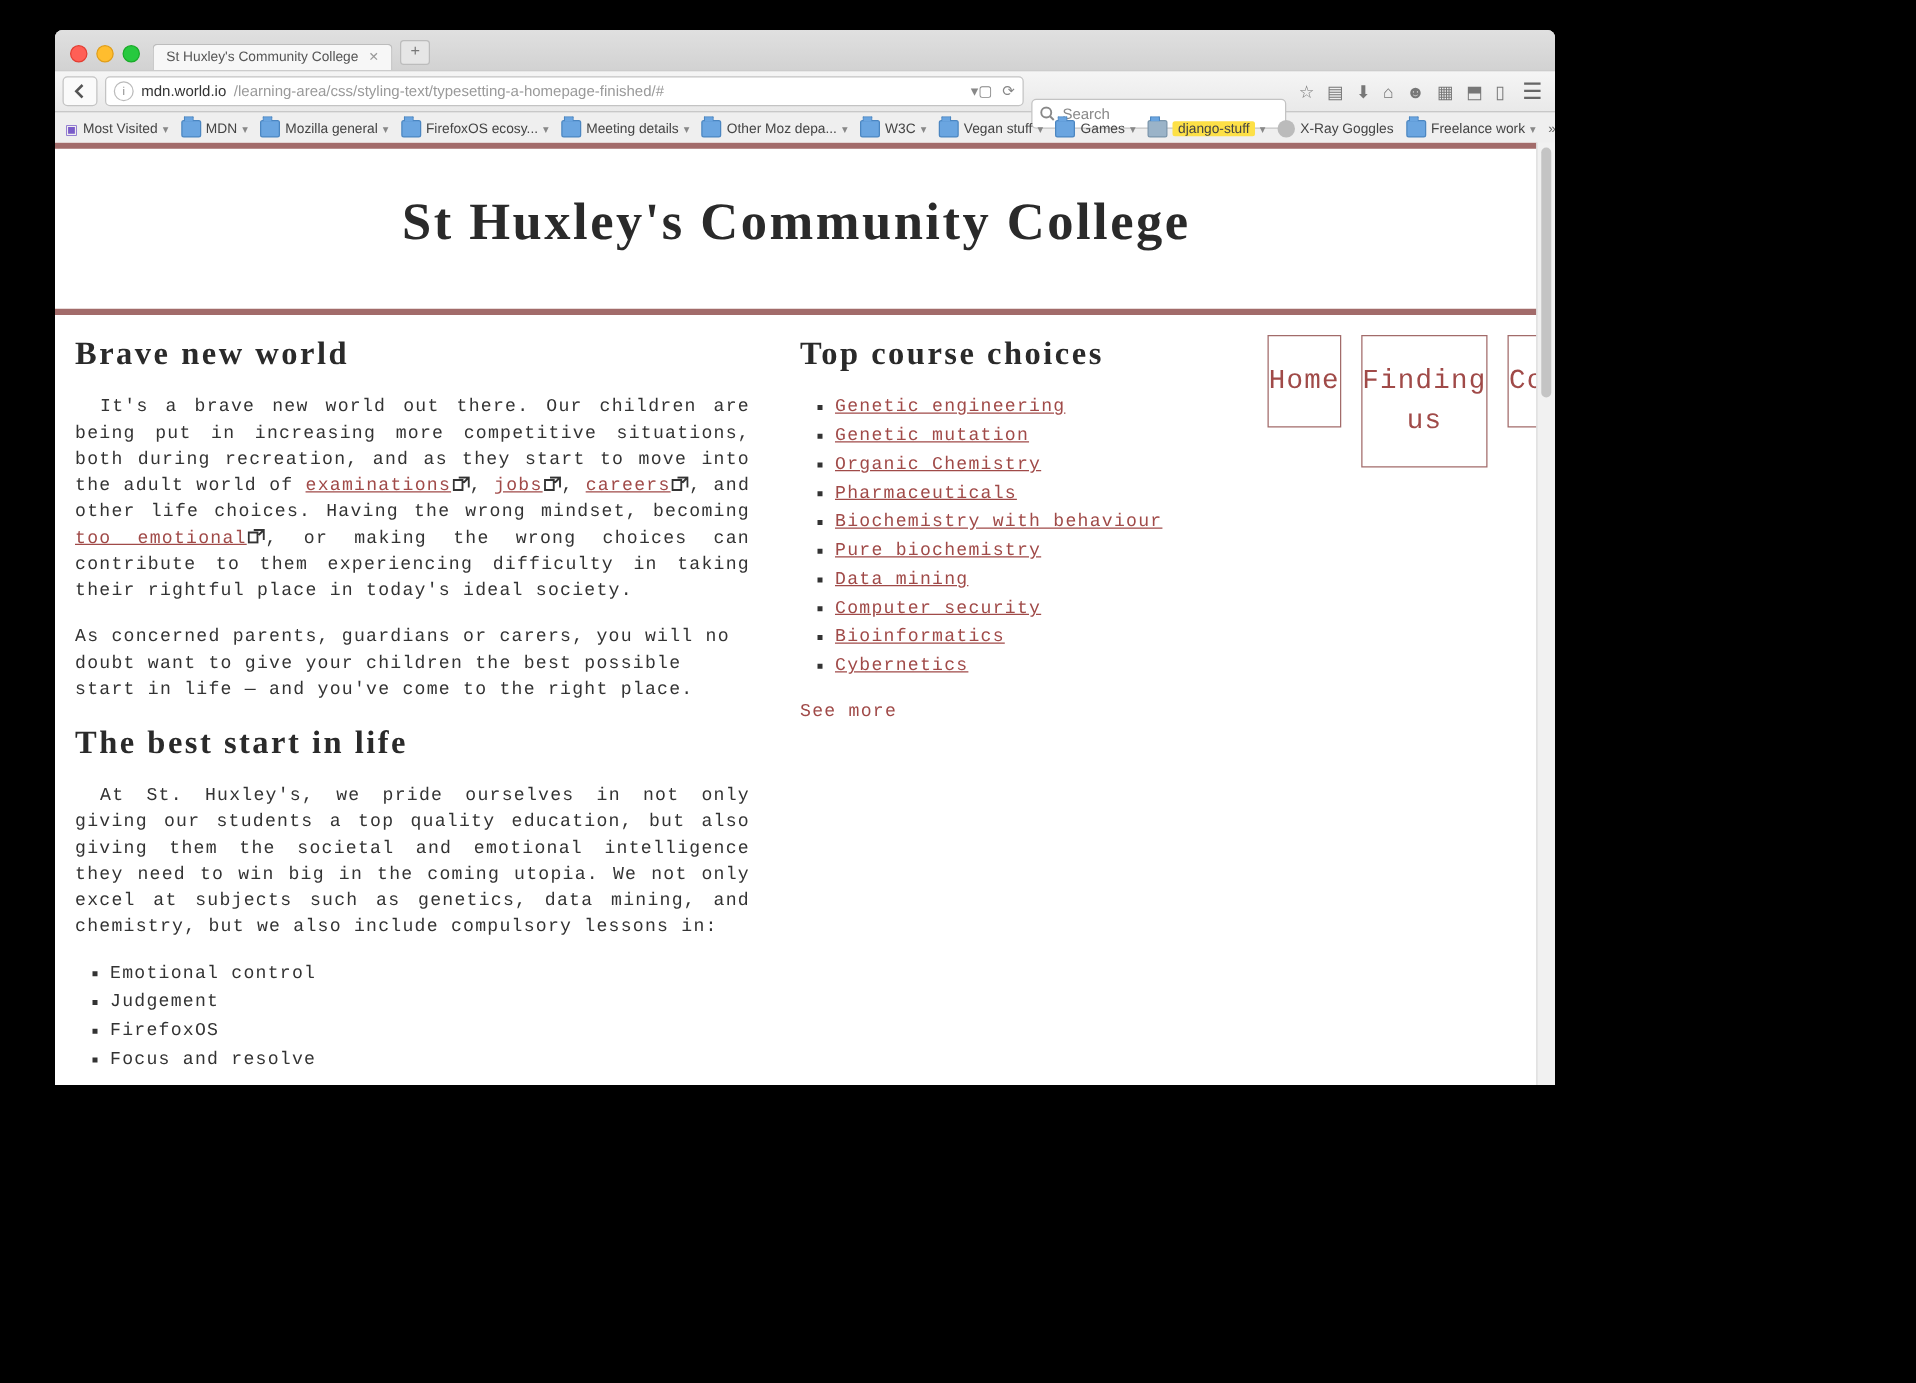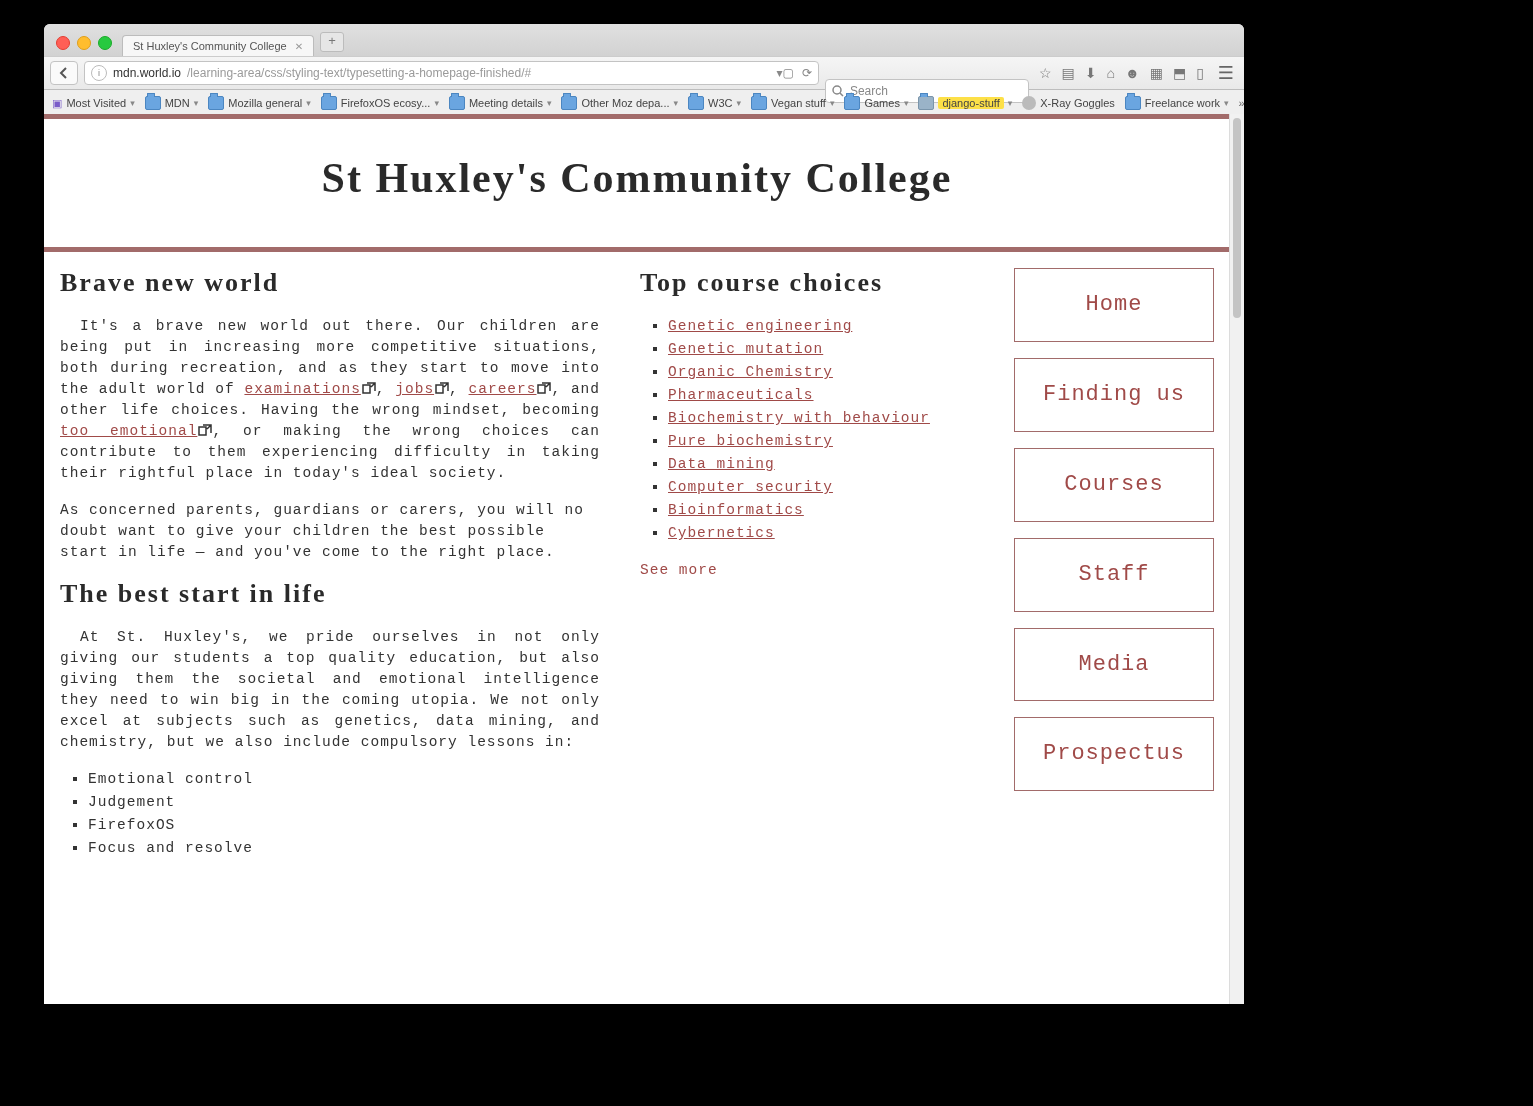--- a/index.html
+++ b/index.html
@@ -4,21 +4,21 @@
 <style>
   html, body { margin:0; padding:0; }
   body {
     font-family: "Verdana", Helvetica, Arial, sans-serif;
     background:#000;
   }
   
   .stage {
     position:relative;
     width:1278px;
-    height:1004px;
+    height:868px;
     margin:0;
   }
   .browser-window {
     position:absolute;
     left:44px;
     top:24px;
     right:34px;
     bottom:0;
     background:#e8e8e8;
     border-radius:6px 6px 0 0;
@@ -202,21 +202,21 @@
   .page p, .page li { font-family: "Courier New", monospace; font-size:14.5px; line-height:1.45; color:#333; }
   .page p { margin:0 0 16px 0;}
   .first-para { text-indent:20px; text-align:justify;}
   .page a { color:#a04a48; text-decoration:underline; }
   .ext-icon { display:inline-block; width:14px; height:12px; vertical-align:-1px; margin-left:1px;}
   .ext-icon svg{display:block;}
 
   .col-main ul, .col-aside ul { padding-left:28px; margin:0 0 16px 0;}
   .col-main ul li, .col-aside ul li { list-style:square; margin:2px 0;}
 
-  .nav-list { list-style:none; padding:0; margin:0; display:flex; flex-direction:column; gap:16px;}
+  .nav-list { list-style:none; padding:0; margin:0; display:flex; flex-direction:row; gap:16px;}
   .nav-list a {
     display:block;
     border:1px solid #a26b6a;
     color:#a04a48;
     text-align:center;
     padding:20px 0;
     font-size:22px;
     text-decoration:none;
     letter-spacing:1px;
   }

